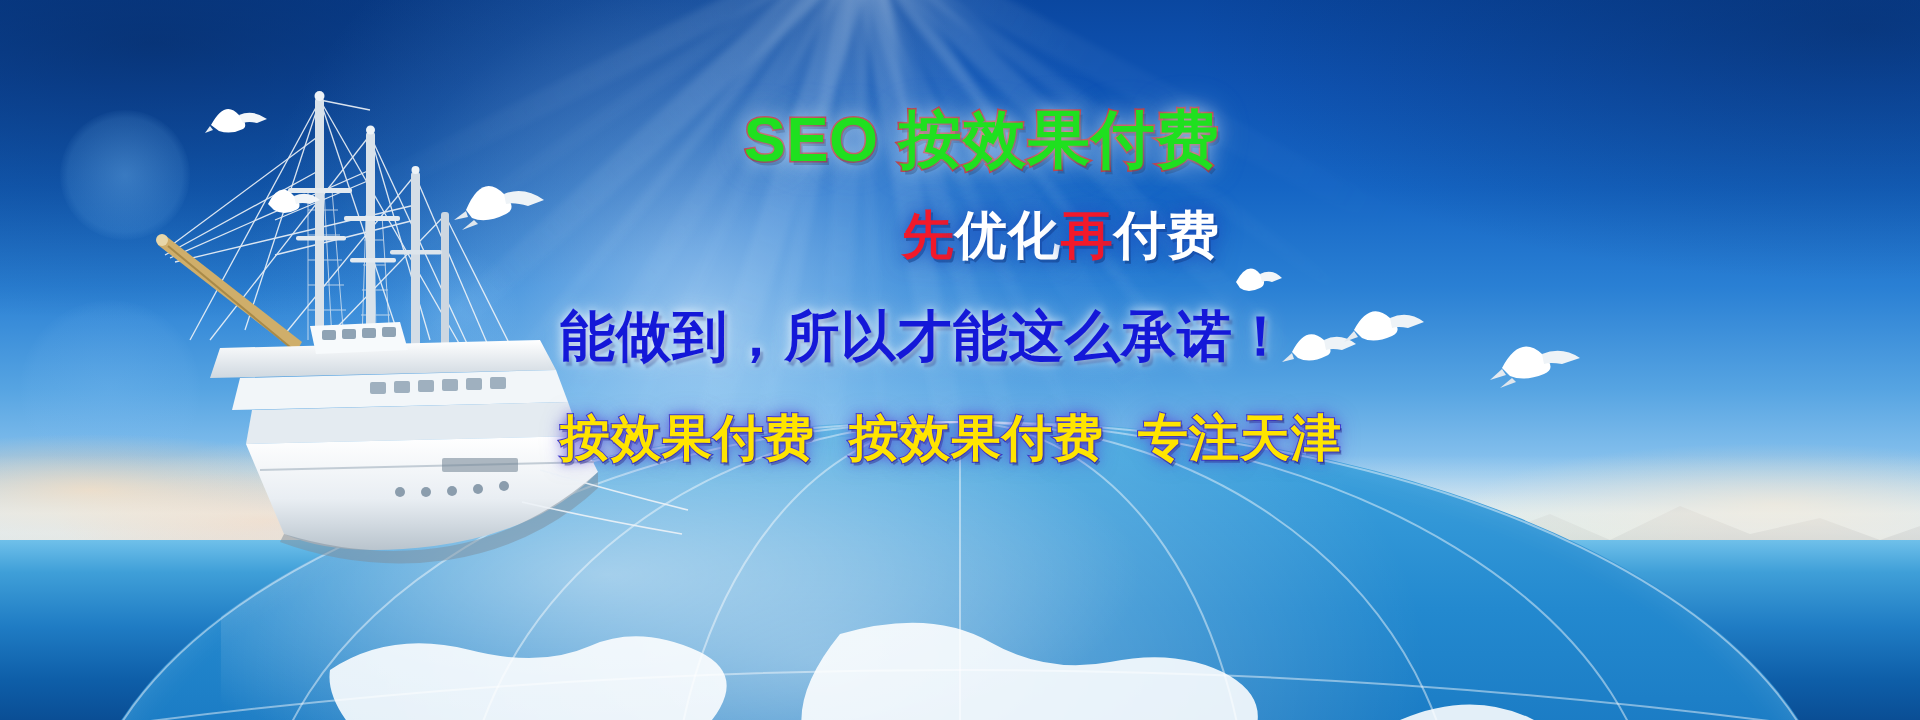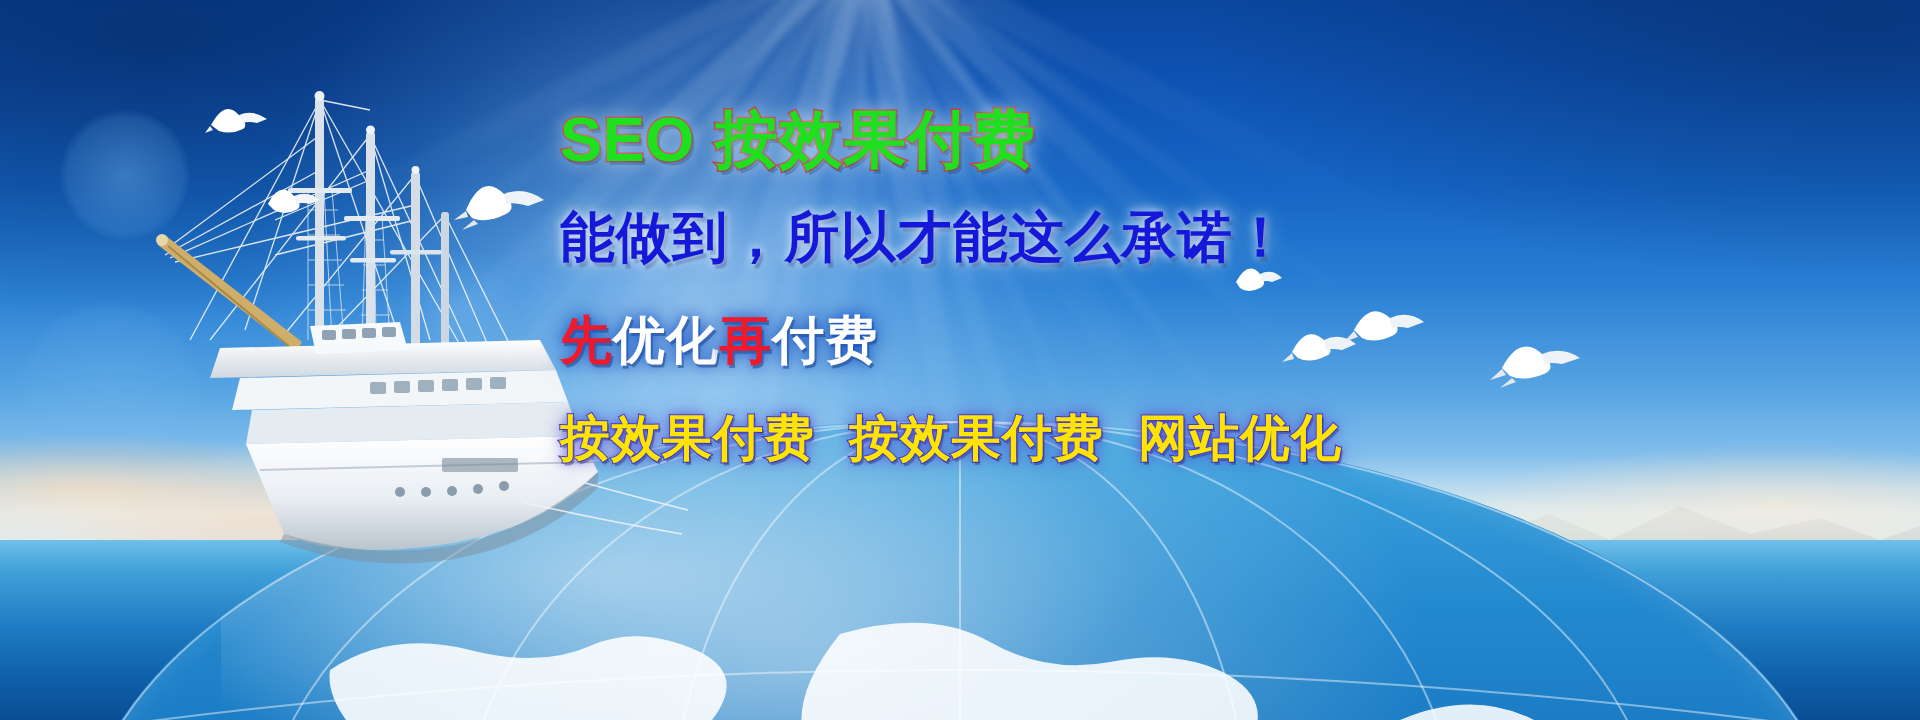--- a/index.html
+++ b/index.html
@@ -128,21 +128,21 @@
 
   
   .bird { position:absolute; pointer-events:none; }
   .bird svg { display:block; overflow:visible; }
 
   
   .copy {
     position:absolute;
     left:560px; top:105px;
     width:660px;
-    text-align:left;
+    text-align:right;
     user-select:none;
   }
   .line { white-space:nowrap; font-weight:bold; letter-spacing:.02em; }
 
   
   .l1 {
     font-size:63px;
     line-height:1.08;
     color:#1fe01f;
     -webkit-text-stroke:3px #b52a35;
@@ -433,25 +433,25 @@
       <path d="M24,48 L12,58 L28,52 Z" fill="#dfe6ed"></path>
     </svg>
   </div>
 
   <div class="copy">
 
     <div class="line l1">
       <span class="seo">SEO</span><span style="display:inline-block;width:20px"></span><span>按效果付费</span>
     </div>
 
-    <div class="line l3">能做到，所以才能这么承诺！</div>
-
     <div class="line l2">
       <span class="red">先</span><span class="white">优化</span><span class="red">再</span><span class="white">付费</span>
     </div>
 
+    <div class="line l3">能做到，所以才能这么承诺！</div>
+
     <div class="line l4">
-      <span>按效果付费</span><span class="gap"></span><span>按效果付费</span><span class="gap"></span><span>网站优化</span>
+      <span>按效果付费</span><span class="gap"></span><span>按效果付费</span><span class="gap"></span><span>专注天津</span>
     </div>
 
   </div>
 
 </div>
 
 </body></html>

